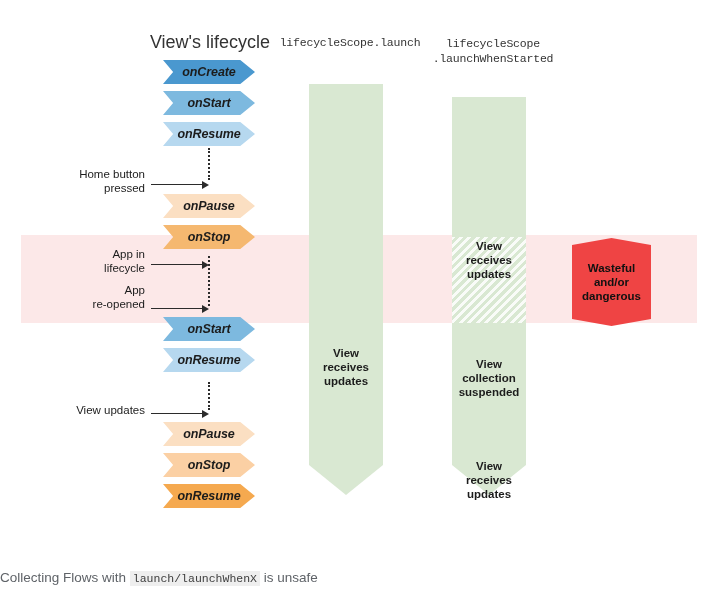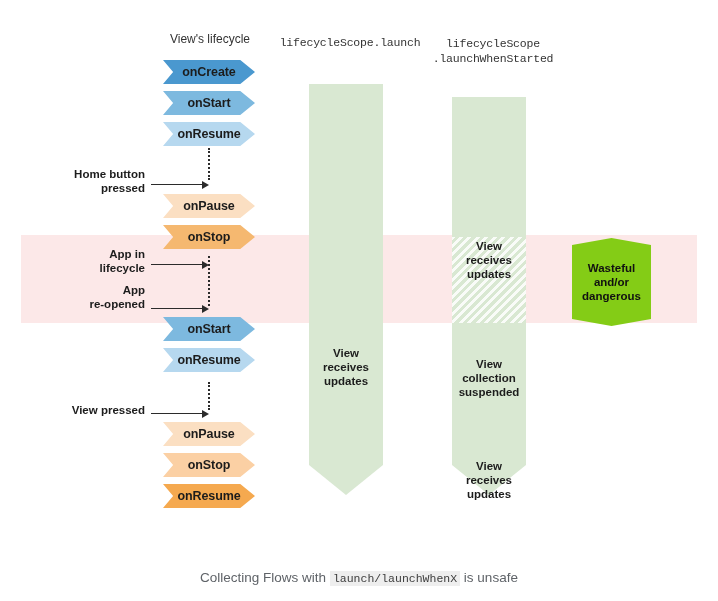--- a/index.html
+++ b/index.html
@@ -37,21 +37,21 @@
     position: absolute;
     text-align: center;
     color: #333333;
     z-index: 6;
     white-space: pre-line;
   }
   .hdr-lifecycle {
     left: 130px;
     top: 32px;
     width: 160px;
-    font-size: 12px;
+    font-size: 18px;
     font-family: "Liberation Sans", sans-serif;
   }
   .hdr-launch {
     left: 270px;
     top: 36px;
     width: 160px;
     font-size: 11.5px;
     font-family: "Liberation Mono", monospace;
     letter-spacing: -0.2px;
   }
@@ -77,39 +77,40 @@
     align-items: center;
     justify-content: center;
   }
   .chev span {
     font-size: 12.5px;
     font-weight: bold;
     color: #1c1c1c;
     margin-left: 0;
     letter-spacing: -0.1px;
     white-space: nowrap;
+    font-style: italic;
   }
 
   
   .dashed {
     position: absolute;
     left: 208px;
     width: 0;
     border-left: 2px dotted #2b2b2b;
     z-index: 4;
   }
 
   
   .evt-label {
     position: absolute;
     text-align: right;
     font-size: 11.5px;
     line-height: 13.5px;
     color: #1c1c1c;
-    font-weight: bold;
+    font-weight: normal;
     z-index: 6;
     white-space: pre-line;
   }
   .evt-arrow {
     position: absolute;
     height: 10px;
     z-index: 6;
   }
   .evt-arrow .shaft {
     position: absolute;
@@ -172,21 +173,21 @@
     z-index: 4;
   }
 
   
   .hexagon {
     position: absolute;
     left: 572px;
     top: 238px;
     width: 79px;
     height: 88px;
-    background: #84cc16;
+    background: #ef4444;
     clip-path: polygon(50% 0%, 100% 8%, 100% 92%, 50% 100%, 0 92%, 0 8%);
     display: flex;
     align-items: center;
     justify-content: center;
     z-index: 5;
   }
   .hexagon span {
     text-align: center;
     font-size: 11.5px;
     line-height: 14px;
@@ -194,21 +195,21 @@
     color: #111111;
     white-space: pre-line;
   }
 
   
   .caption {
     position: absolute;
     left: 0;
     top: 570px;
     width: 718px;
-    text-align: center;
+    text-align: left;
     font-size: 13.5px;
     color: #5f6368;
     z-index: 7;
   }
   .caption .code {
     font-family: "Liberation Mono", monospace;
     font-size: 11.5px;
     background: #eeeeee;
     color: #3c3c3c;
     padding: 1px 3px;
@@ -298,21 +299,21 @@
       <div class="evt-arrow" style="left: 151px; top: 260px; width: 58px;">
         <div class="shaft" style="width: 52px;"></div>
         <div class="head" style="left: 51px;"></div>
       </div>
       <div class="evt-label" style="top: 284px; left: 40px; width: 105px;">App
 re-opened</div>
       <div class="evt-arrow" style="left: 151px; top: 304px; width: 58px;">
         <div class="shaft" style="width: 52px;"></div>
         <div class="head" style="left: 51px;"></div>
       </div>
-      <div class="evt-label" style="top: 404px; left: 40px; width: 105px;">View pressed</div>
+      <div class="evt-label" style="top: 404px; left: 40px; width: 105px;">View updates</div>
       <div class="evt-arrow" style="left: 151px; top: 409px; width: 58px;">
         <div class="shaft" style="width: 52px;"></div>
         <div class="head" style="left: 51px;"></div>
       </div>
     </div>
 
   <div class="hexagon">
     <span>Wasteful
 and/or
 dangerous</span>

